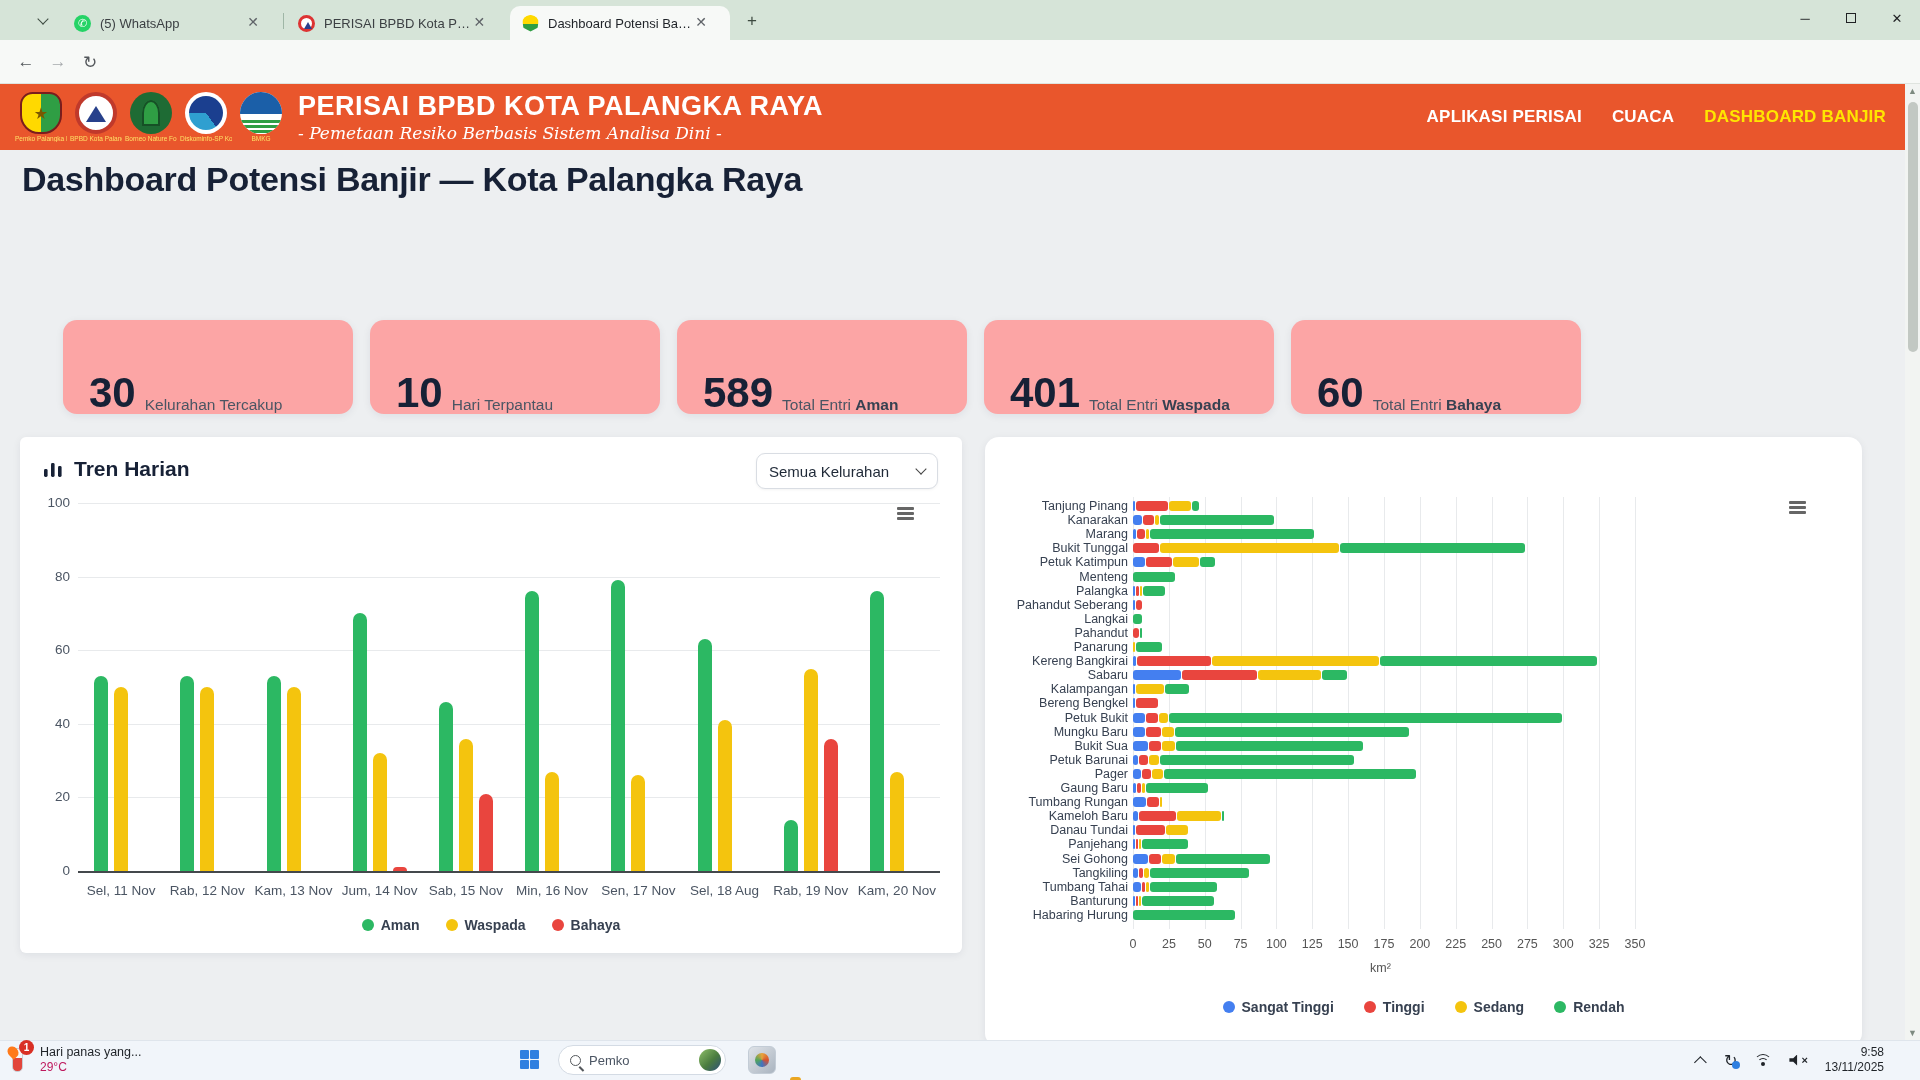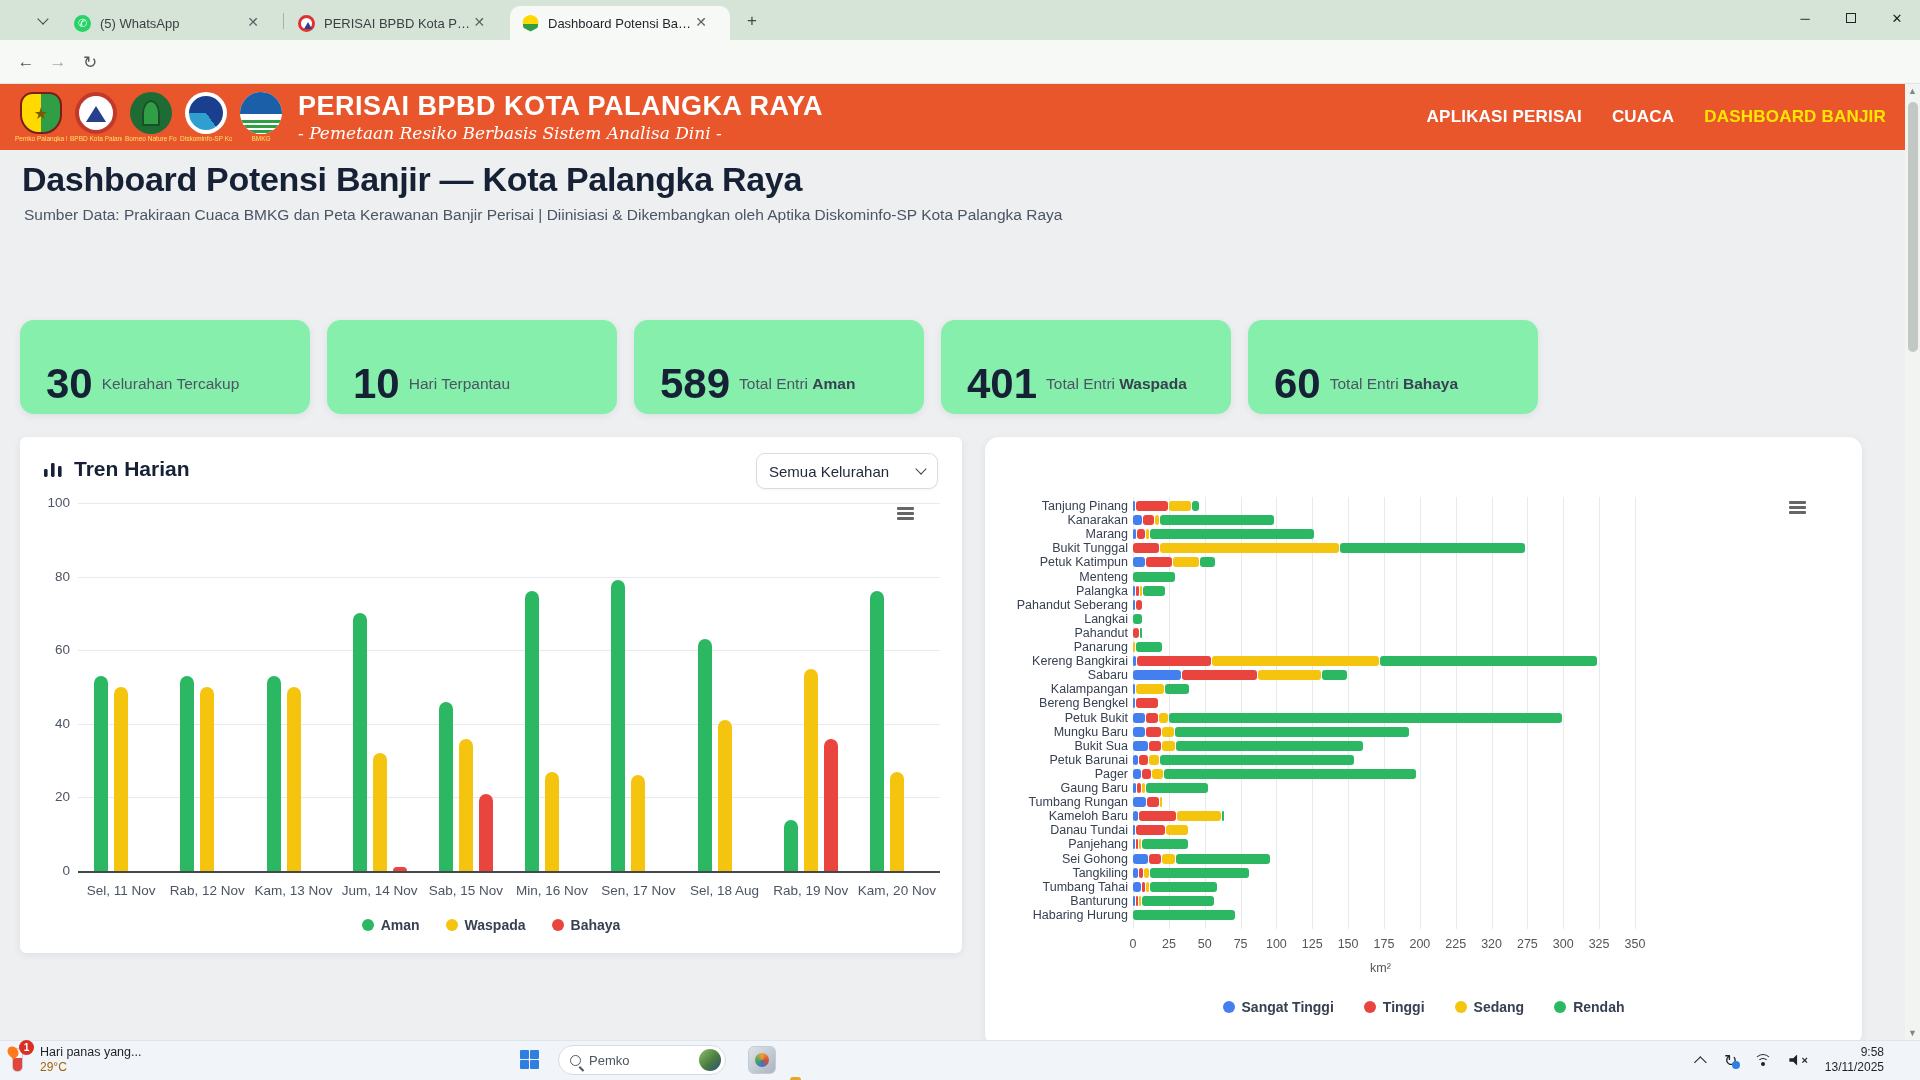--- a/index.html
+++ b/index.html
@@ -59,21 +59,21 @@
   .brand { margin-left:14px; }
   .brand-title { color:#fff; font-size:27px; font-weight:800; letter-spacing:.5px; }
   .brand-tag { color:#fff; font-size:17px; font-style:italic; font-family:"DejaVu Serif",serif; margin-top:1px; }
   .site-nav { margin-left:auto; margin-right:34px; display:flex; gap:30px; }
   .nav-item { color:#fff; font-size:17px; font-weight:700; letter-spacing:.2px; }
   .nav-item.active { color:#ffe600; }
 
   
   .page-title { left:22px; top:160px; font-size:34px; font-weight:800; color:#172136; letter-spacing:-.3px; }
   .page-sub { left:24px; top:206px; font-size:15.5px; color:#4b5563; }
-  .statcard { top:320px; width:290px; height:94px; background:#86efac; border-radius:14px; box-shadow:0 2px 8px rgba(20,30,50,.07); display:flex; align-items:center; padding:34px 0 0 26px; }
+  .statcard { top:320px; width:290px; height:94px; background:#fca5a5; border-radius:14px; box-shadow:0 2px 8px rgba(20,30,50,.07); display:flex; align-items:flex-end; padding:34px 0 0 26px;margin-left:43px; }
   .stat-val { font-size:42px; font-weight:800; color:#172136; line-height:1; }
   .stat-label { font-size:15.5px; color:#4b5563; margin-left:9px; }
   .stat-label b { color:#374151; }
 
   .panel { background:#fff; border-radius:14px; box-shadow:0 2px 8px rgba(20,30,50,.07); }
   #panel-left { left:20px; top:437px; width:942px; height:516px;border-radius:6px; }
   #panel-right { left:985px; top:437px; width:877px; height:610px; }
   .panel-title { position:absolute; display:flex; align-items:center; gap:10px; left:22px; top:20px; color:#172136; font-weight:800; }
   #panel-left .panel-title { font-size:21px; }
   #panel-right .panel-title { font-size:19px; }
@@ -97,21 +97,21 @@
   .xunit { position:absolute; font-size:12.5px; color:#555; }
 
   
   .taskbar { left:0; top:1040px; width:1920px; height:40px; background:#f1f5fa; border-top:1px solid #dfe5ec; }
   .weather { left:8px; top:1044px; display:flex; align-items:center; gap:8px; }
   .weather-ico { width:24px; height:30px; position:relative; }
   .weather-ico::before { content:""; position:absolute; left:4px; bottom:2px; width:9px; height:22px; border-radius:5px; background:linear-gradient(180deg,#f5f7fa 40%,#e2453b 40%); border:1px solid #c9cdd3; }
   .weather-ico::after { content:""; position:absolute; left:0; top:2px; width:10px; height:12px; background:#ff7a1a; border-radius:50% 50% 50% 0; transform:rotate(-45deg); }
   .badge { position:absolute; right:-2px; top:-4px; width:15px; height:15px; background:#d93025; border-radius:50%; color:#fff; font-size:10px; line-height:15px; text-align:center; font-weight:700; }
   .weather-txt1 { font-size:12.5px; color:#1f2328; }
-  .weather-txt2 { font-size:12px; color:#a16207; margin-top:1px; }
+  .weather-txt2 { font-size:12px; color:#be185d; margin-top:1px; }
   .start-ico { left:520px; top:1050px; width:19px; height:19px; display:grid; grid-template-columns:9px 9px; grid-gap:1.4px; }
   .start-ico i { background:#2f7fe0; border-radius:1px; }
   .searchbox { left:558px; top:1045px; width:168px; height:30px; background:#fff; border:1px solid #d4dbe4; border-radius:16px; display:flex; align-items:center; padding:0 4px 0 11px; }
   .mag { width:11px; height:11px; border:1.7px solid #54585c; border-radius:50%; position:relative; flex:none; }
   .mag::after { content:""; position:absolute; left:9px; top:10px; width:6px; height:1.7px; background:#54585c; transform:rotate(45deg); transform-origin:0 0; }
   .search-txt { font-size:13px; color:#4b5563; margin-left:8px; flex:1; }
   .search-thumb { width:22px; height:22px; border-radius:50%; background:linear-gradient(135deg,#8fbf6a,#4a7c3f 55%,#2e4e7a); }
   .app { top:1046px; width:28px; height:28px; border-radius:6px; position:relative; }
   .app-photos { background:linear-gradient(135deg,#dfe3e8,#aab4c0); border:1px solid #c3ccd6; }
   .app-photos::after { content:""; position:absolute; inset:6px; border-radius:50%; background:conic-gradient(#e8a33d,#d6512f,#3f74c4,#52a55b,#e8a33d); }
@@ -219,21 +219,20 @@
       <div class="brand-tag">- Pemetaan Resiko Berbasis Sistem Analisa Dini -</div>
     </div>
     <div class="site-nav" id="nav-root">
         <div class="nav-item">APLIKASI PERISAI</div>
         <div class="nav-item">CUACA</div>
         <div class="nav-item active">DASHBOARD BANJIR</div>
       </div>
   </div>
 
   <div class="abs page-title">Dashboard Potensi Banjir — Kota Palangka Raya</div>
-  <div class="abs page-sub">Sumber Data: Prakiraan Cuaca BMKG dan Peta Kerawanan Banjir Perisai | Diinisiasi &amp; Dikembangkan oleh Aptika Diskominfo-SP Kota Palangka Raya</div>
 
   <div id="stats-root">
       <div class="abs statcard" style="left: 20px;">
         <span class="stat-val">30</span>
         <span class="stat-label">Kelurahan Tercakup</span>
       </div>
       <div class="abs statcard" style="left: 327px;">
         <span class="stat-val">10</span>
         <span class="stat-label">Hari Terpantau</span>
       </div>
@@ -355,21 +354,21 @@
         <div class="xtick" style="left: 307.3px; top: 500px; width: 40px;">125</div>
         <div class="gridline-v" style="left: 363.1px; top: 60px; height: 432px;"></div>
         <div class="xtick" style="left: 343.1px; top: 500px; width: 40px;">150</div>
         <div class="gridline-v" style="left: 399px; top: 60px; height: 432px;"></div>
         <div class="xtick" style="left: 379px; top: 500px; width: 40px;">175</div>
         <div class="gridline-v" style="left: 434.9px; top: 60px; height: 432px;"></div>
         <div class="xtick" style="left: 414.9px; top: 500px; width: 40px;">200</div>
         <div class="gridline-v" style="left: 470.7px; top: 60px; height: 432px;"></div>
         <div class="xtick" style="left: 450.7px; top: 500px; width: 40px;">225</div>
         <div class="gridline-v" style="left: 506.6px; top: 60px; height: 432px;"></div>
-        <div class="xtick" style="left: 486.6px; top: 500px; width: 40px;">320</div>
+        <div class="xtick" style="left: 486.6px; top: 500px; width: 40px;">250</div>
         <div class="gridline-v" style="left: 542.4px; top: 60px; height: 432px;"></div>
         <div class="xtick" style="left: 522.4px; top: 500px; width: 40px;">275</div>
         <div class="gridline-v" style="left: 578.3px; top: 60px; height: 432px;"></div>
         <div class="xtick" style="left: 558.3px; top: 500px; width: 40px;">300</div>
         <div class="gridline-v" style="left: 614.1px; top: 60px; height: 432px;"></div>
         <div class="xtick" style="left: 594.1px; top: 500px; width: 40px;">325</div>
         <div class="gridline-v" style="left: 650px; top: 60px; height: 432px;"></div>
         <div class="xtick" style="left: 630px; top: 500px; width: 40px;">350</div>
         <div class="xunit" style="left: 385px; top: 524px;">km²</div>
         <div class="rowlab" style="left: 0px; top: 62px;">Tanjung Pinang</div>

